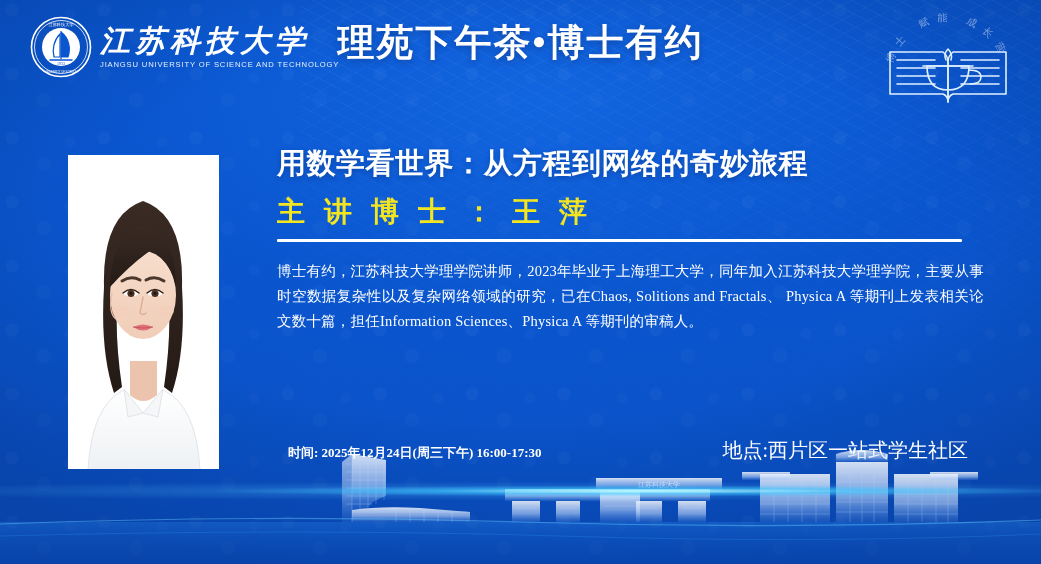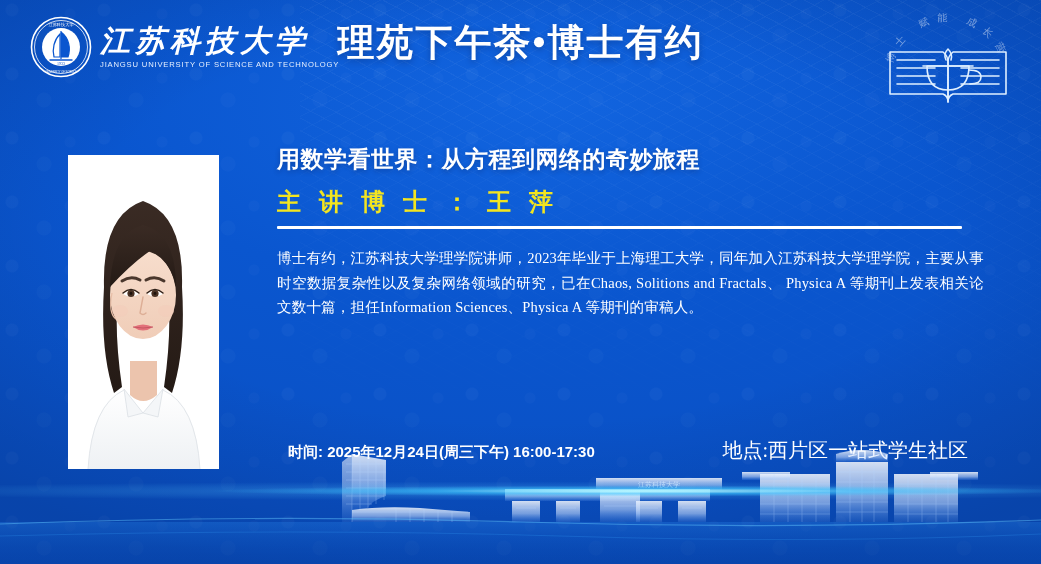--- a/index.html
+++ b/index.html
@@ -131,32 +131,32 @@
   .portrait-frame svg { display: block; width: 100%; height: 100%; }
 
   
   .content {
     position: absolute;
     left: 277px;
     top: 146px;
     width: 690px;
   }
   .talk-title {
-    font-size: 23px;
+    font-size: 29px;
     font-weight: 700;
     letter-spacing: .5px;
     color: #ffffff;
     font-family: "Liberation Serif", "DejaVu Serif", serif;
     line-height: 1.2;
     text-shadow: 0 2px 5px rgba(0,18,64,.3);
     white-space: nowrap;
   }
   .speaker-line {
     margin-top: 12px;
-    font-size: 24px;
+    font-size: 28px;
     font-weight: 700;
     letter-spacing: 6px;
     color: #f3e51f;
     font-family: "Liberation Serif", "DejaVu Serif", serif;
     white-space: nowrap;
   }
   .divider {
     margin-top: 8px;
     width: 685px;
     height: 3px;
@@ -177,24 +177,24 @@
   
   .info-row {
     position: absolute;
     left: 288px;
     top: 437px;
     width: 680px;
     display: flex;
     align-items: baseline;
   }
   .info-time {
-    font-size: 15px;
-    font-weight: 700;
-    color: #ffffff;
-    font-family: Liberation Sans, sans-serif;
+    font-size: 13px;
+    font-weight: 700;
+    color: #ffffff;
+    font-family: Liberation Serif, serif;
     white-space: nowrap;
   }
   .info-place {
     margin-left: auto;
     font-size: 20px;
     font-weight: 400;
     color: #ffffff;
     font-family: "Liberation Serif", "DejaVu Serif", serif;
     white-space: nowrap;
   }

